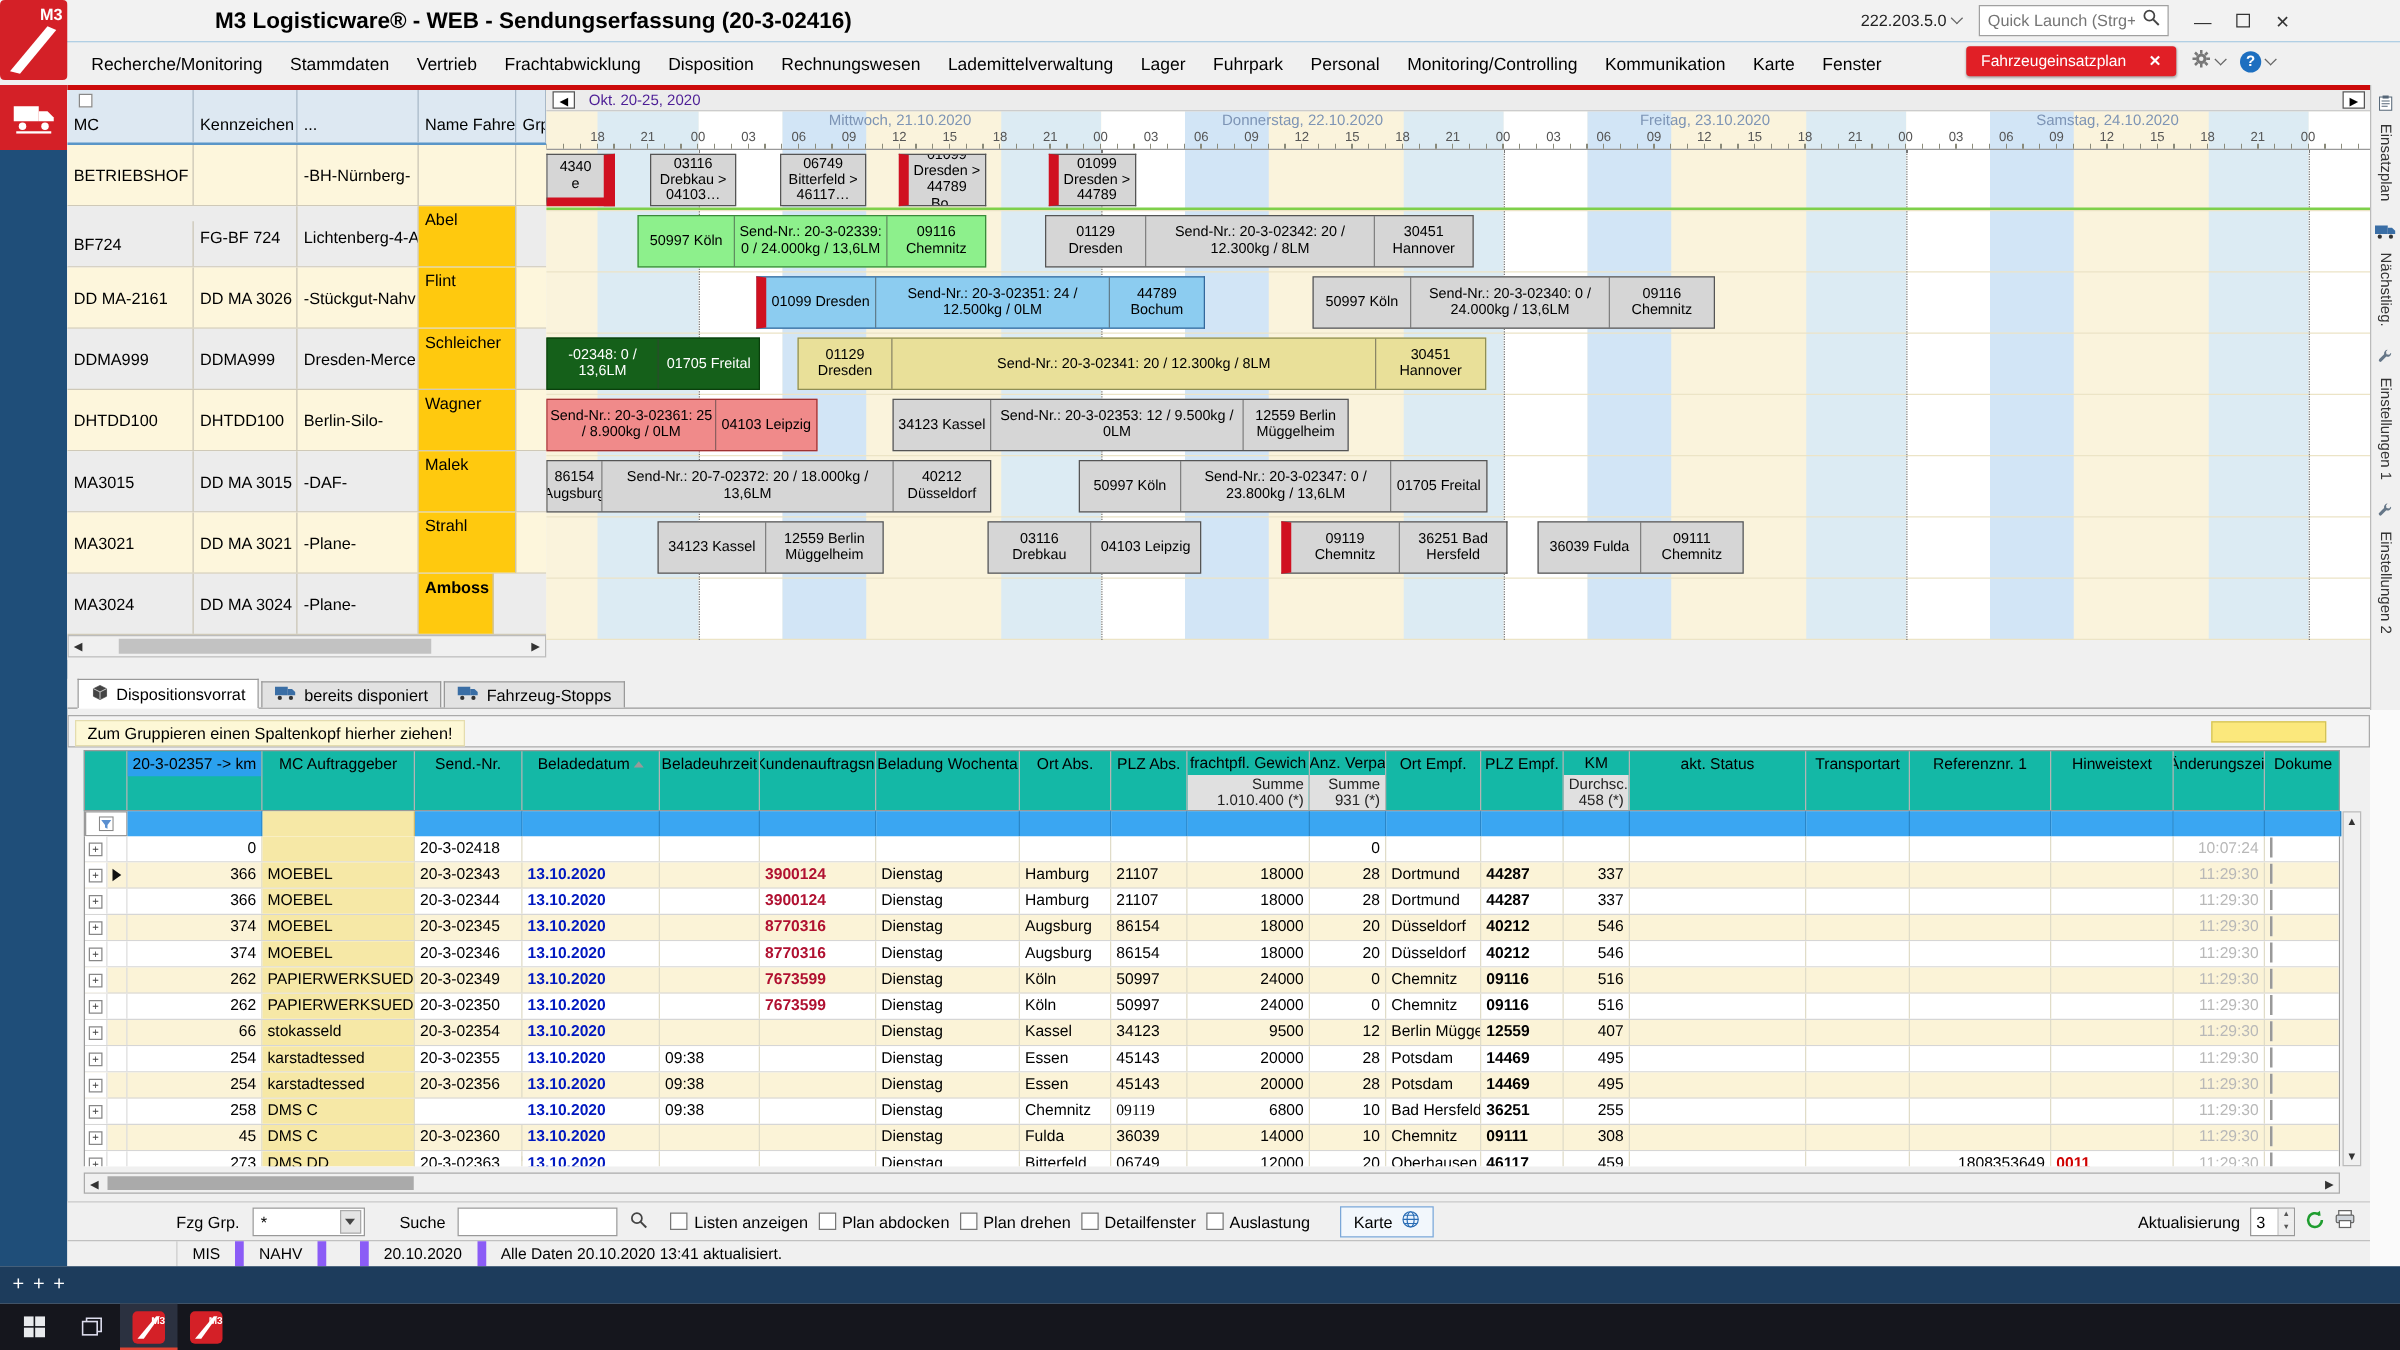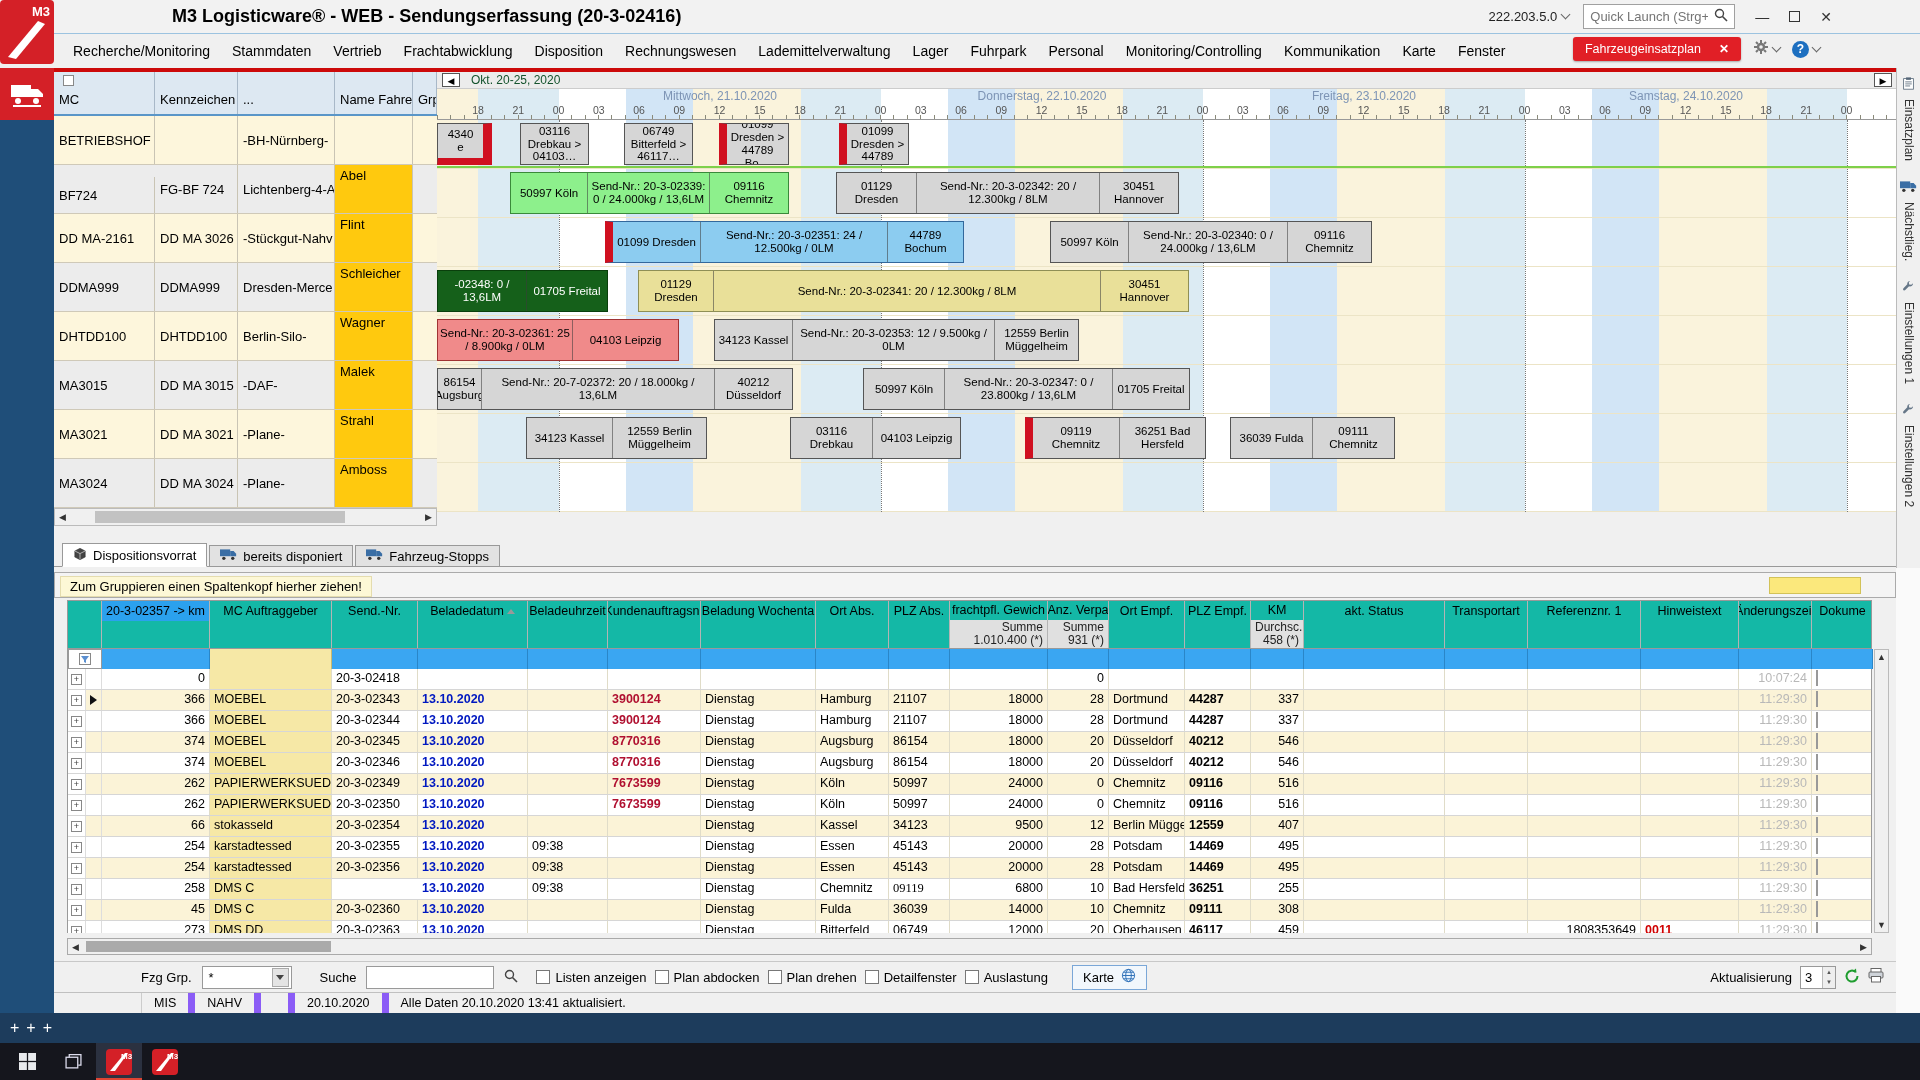--- a/index.html
+++ b/index.html
@@ -48,21 +48,21 @@
 .vt-name{background:#ffc90e;align-items:flex-start;padding-top:3px}
 .vt-name.empty{background:transparent}
 .vt-scroll{height:18px;background:#f0f0f0;border:1px solid #bbb;position:relative;display:flex;align-items:center;justify-content:space-between;padding:0 4px}
 .vs-thumb{position:absolute;left:40px;width:250px;top:2px;bottom:2px;background:#c2c2c2}
 .arr{font-size:9px;color:#333;z-index:2}
 
 
 .gantt{position:absolute;left:383px;top:0;width:1459px;height:440px;background:#faf3dc;overflow:hidden}
 .g-top{position:absolute;top:0;left:0;right:0;height:17px;background:#ececec;border-bottom:1px solid #ccc;z-index:6}
 .g-nav{position:absolute;top:1px;width:18px;height:14px;border:1px solid #555;background:#fff;font-size:9px;text-align:center;line-height:14px}
-.g-range{position:absolute;left:34px;top:1px;font-size:12px;color:#14532d}
+.g-range{position:absolute;left:34px;top:1px;font-size:12px;color:#4c1d95}
 .g-bands{position:absolute;top:17px;bottom:0;left:0;right:0;z-index:0}
 .band{position:absolute;top:0;bottom:0}
 .b-white{background:#fff}.b-lblue{background:#d2e5f6}.b-pblue{background:#dcebf3}
 .g-days{position:absolute;top:17px;left:0;right:0;height:15px;z-index:2}
 .g-day{position:absolute;text-align:center;font-size:12px;color:#7d94b5;white-space:nowrap}
 .g-ruler{position:absolute;top:32px;left:0;right:0;height:16px;z-index:2;border-bottom:1px solid #999}
 .g-ruler::after{content:'';position:absolute;left:0;right:0;bottom:0;height:4px;background:repeating-linear-gradient(90deg,#8a8a7a 0 1px,transparent 1px 13.42px)}
 .g-rlabel{position:absolute;top:0;transform:translateX(-50%);font-size:10.5px;color:#555}
 .g-body{position:absolute;top:48px;left:0;right:0;height:392px;z-index:2}
 .dayline{position:absolute;top:0;bottom:0;width:0;border-left:1px dotted #777;z-index:1}
@@ -297,21 +297,21 @@
                 <div class="vt-cell" style="width: 101px;">MA3021</div>
                 <div class="vt-cell" style="width: 83px;">DD MA 3021</div>
                 <div class="vt-cell" style="width: 97px;">-Plane-</div>
                 <div class="vt-cell vt-name" style="width: 78px;">Strahl</div>
                 <div class="vt-cell" style="width: 24px; border-right: none;"></div>
               </div>
               <div class="vt-row s1">
                 <div class="vt-cell" style="width: 101px;">MA3024</div>
                 <div class="vt-cell" style="width: 83px;">DD MA 3024</div>
                 <div class="vt-cell" style="width: 97px;">-Plane-</div>
-                <div class="vt-cell vt-name" style="width: 78px;">Amboss</div>
+                <div class="vt-cell vt-name" style="width: 60px; font-weight: bold;">Amboss</div>
                 <div class="vt-cell" style="width: 24px; border-right: none;"></div>
               </div>
             </div>
           <div class="vt-scroll">
             <span class="arr">◀</span>
             <div class="vs-thumb"></div>
             <span class="arr">▶</span>
           </div>
         </div>
 
@@ -479,21 +479,21 @@
                   </div>
                   <div class="g-cell" style="flex: 0 0 387px;">
                     <span>Send-Nr.: 20-3-02341: 20 / 12.300kg / 8LM</span>
                   </div>
                   <div class="g-cell" style="flex: 1 1 89px;">
                     <span>30451 Hannover</span>
                   </div>
                 </div>
               </div>
               <div class="g-row" style="top: 196px;">
-                <div class="g-block c-pink" style="left: 0px; width: 242px;">
+                <div class="g-block c-pink" style="left: 0px; width: 217px;">
                   <div class="g-cell" style="flex: 0 0 135px;">
                     <span>Send-Nr.: 20-3-02361: 25 / 8.900kg / 0LM</span>
                   </div>
                   <div class="g-cell" style="flex: 1 1 98px;">
                     <span>04103 Leipzig</span>
                   </div>
                 </div>
                 <div class="g-block c-gray" style="left: 277px; width: 365px;">
                   <div class="g-cell" style="flex: 0 0 78px;">
                     <span>34123 Kassel</span>

